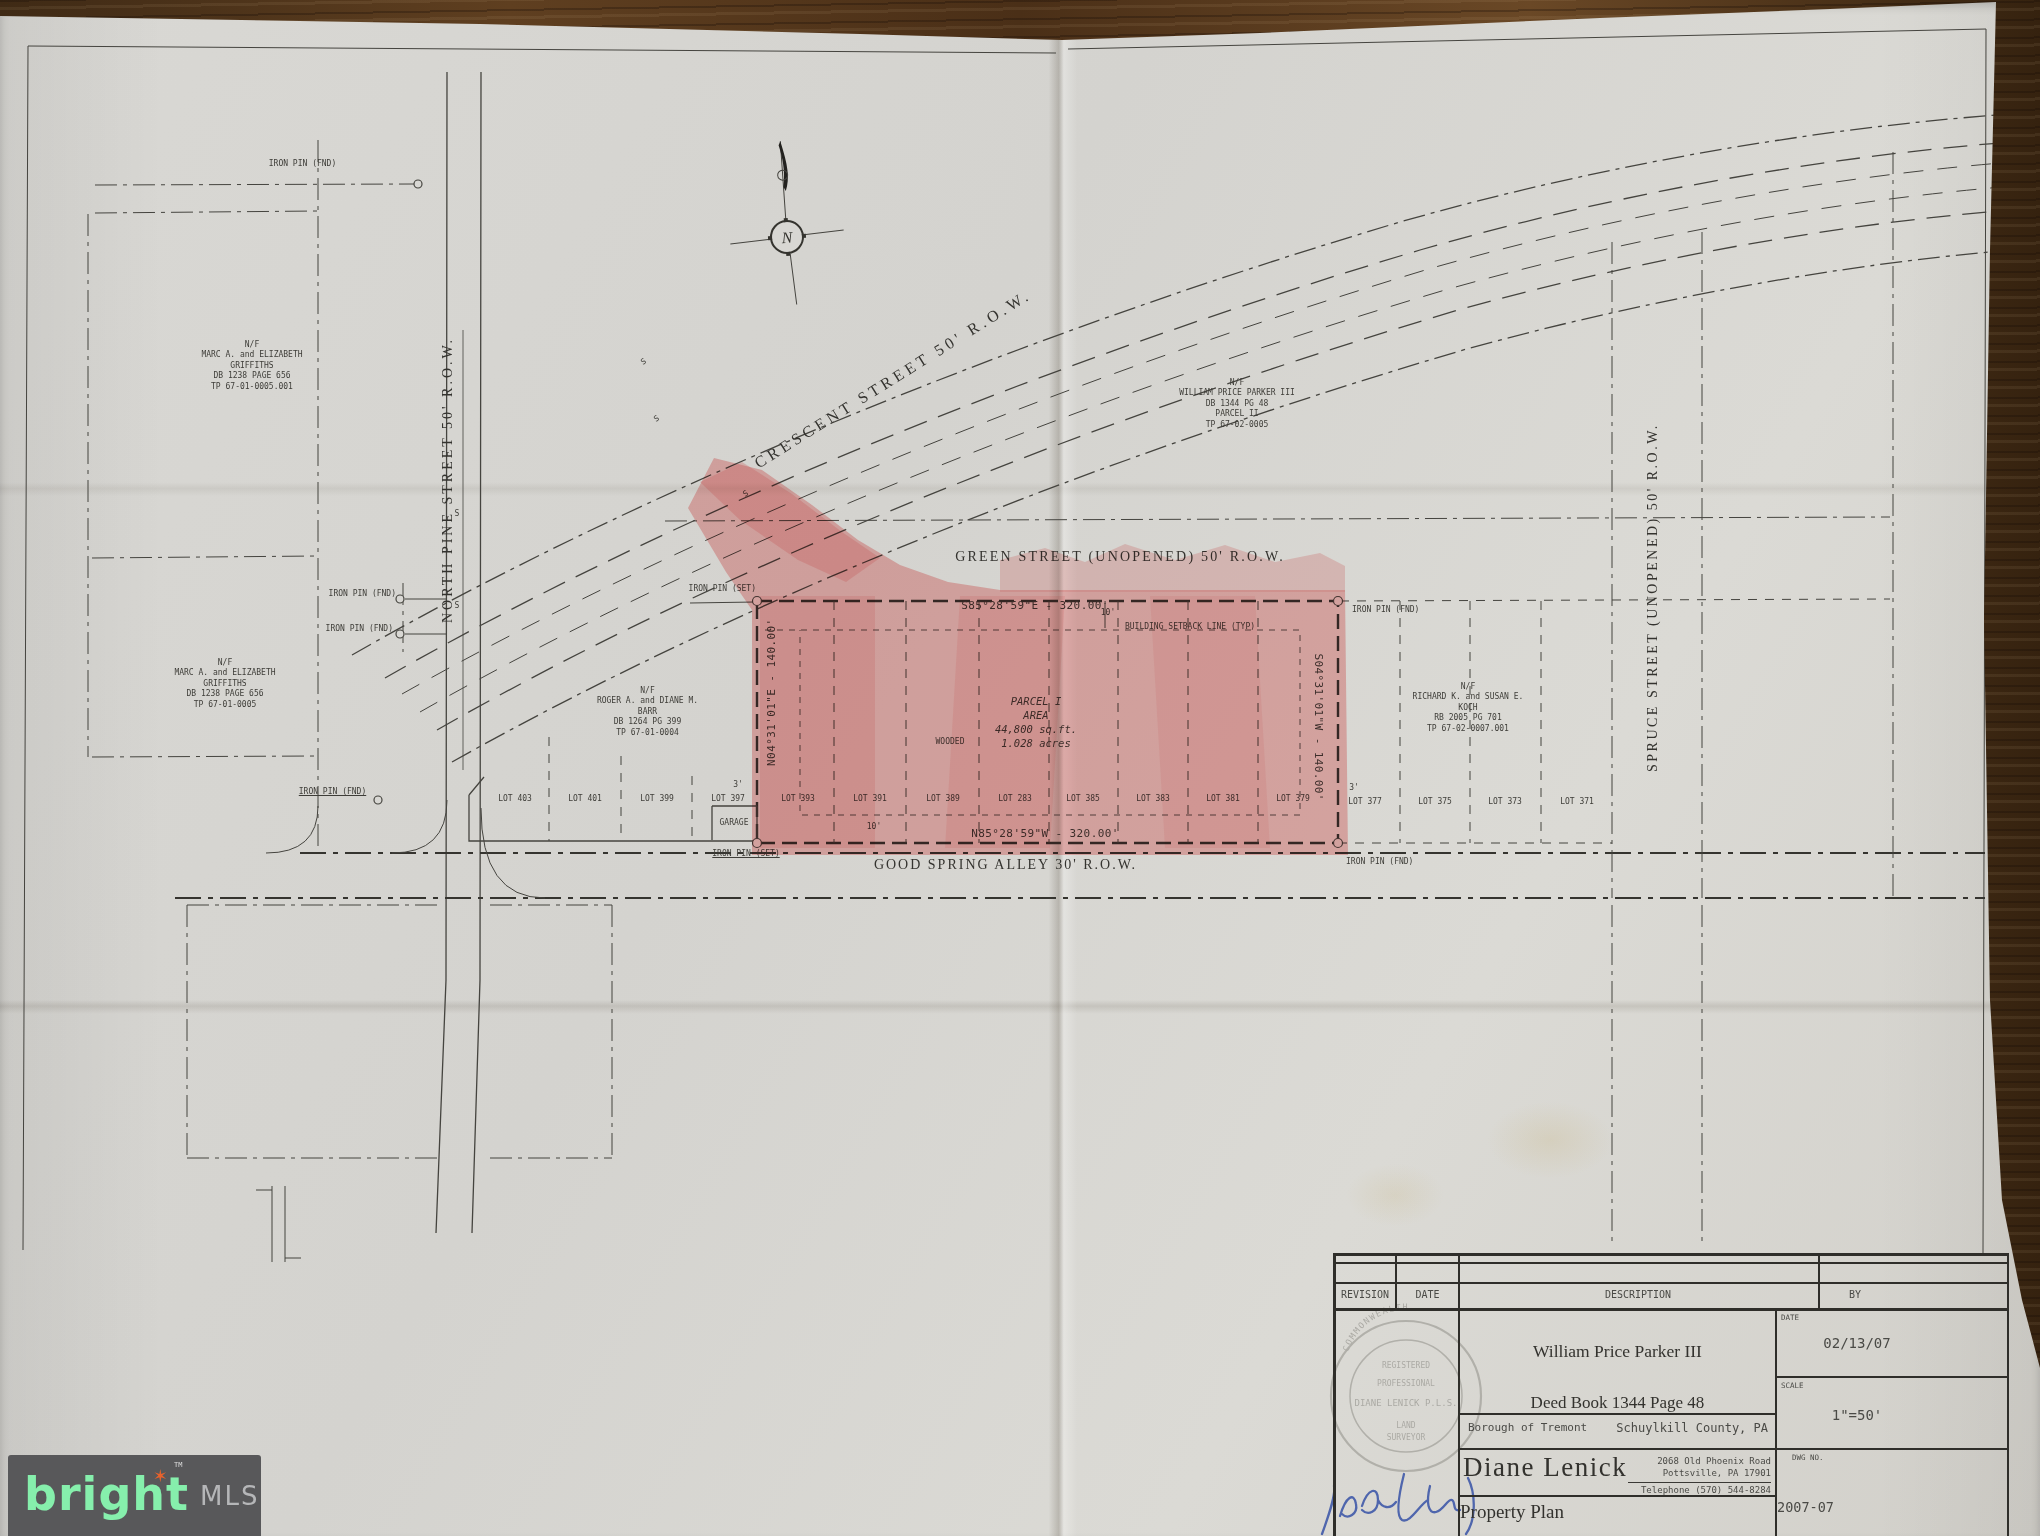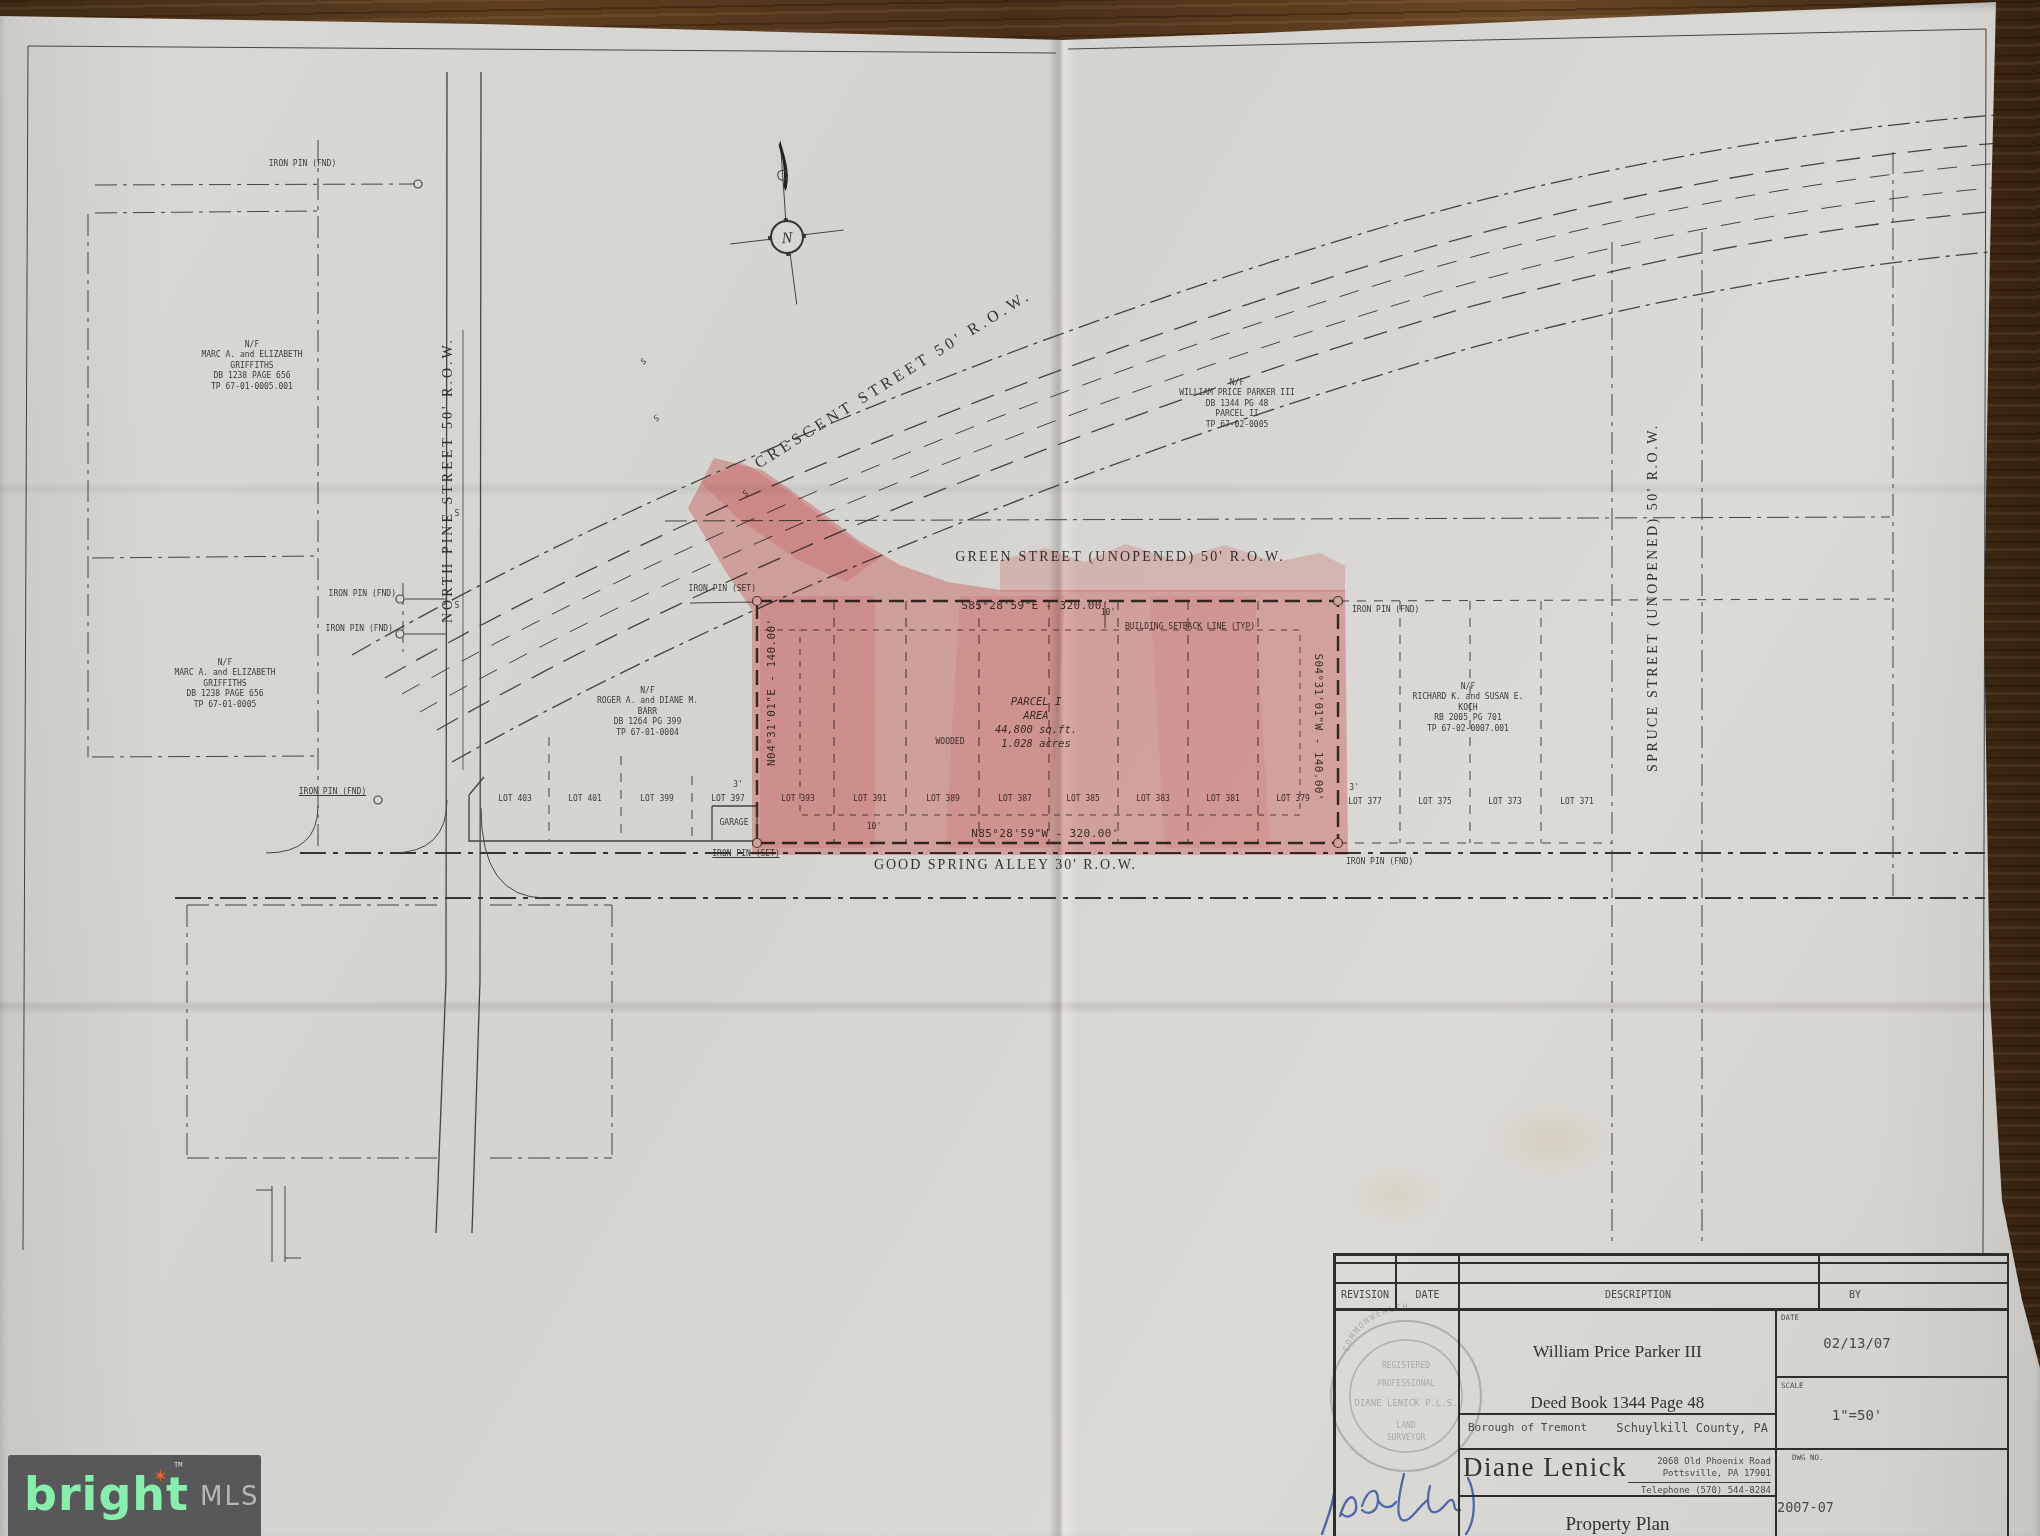--- a/index.html
+++ b/index.html
@@ -206,21 +206,21 @@
   <div class="lbl s8 tal" style="left:1346px;top:857px;width:105px;">IRON PIN (FND)</div>
   <div class="lbl s8 und" style="left:280px;top:787px;width:105px;">IRON PIN (FND)</div>
 
   <div class="lbl s8" style="left:480px;top:794px;width:70px;">LOT 403</div>
   <div class="lbl s8" style="left:550px;top:794px;width:70px;">LOT 401</div>
   <div class="lbl s8" style="left:622px;top:794px;width:70px;">LOT 399</div>
   <div class="lbl s8" style="left:693px;top:794px;width:70px;">LOT 397</div>
   <div class="lbl s8" style="left:763px;top:794px;width:70px;">LOT 393</div>
   <div class="lbl s8" style="left:835px;top:794px;width:70px;">LOT 391</div>
   <div class="lbl s8" style="left:908px;top:794px;width:70px;">LOT 389</div>
-  <div class="lbl s8" style="left:980px;top:794px;width:70px;">LOT 387</div>
+  <div class="lbl s8" style="left:980px;top:794px;width:70px;">LOT 283</div>
   <div class="lbl s8" style="left:1048px;top:794px;width:70px;">LOT 385</div>
   <div class="lbl s8" style="left:1118px;top:794px;width:70px;">LOT 383</div>
   <div class="lbl s8" style="left:1188px;top:794px;width:70px;">LOT 381</div>
   <div class="lbl s8" style="left:1258px;top:794px;width:70px;">LOT 379</div>
   <div class="lbl s8" style="left:1330px;top:797px;width:70px;">LOT 377</div>
   <div class="lbl s8" style="left:1400px;top:797px;width:70px;">LOT 375</div>
   <div class="lbl s8" style="left:1470px;top:797px;width:70px;">LOT 373</div>
   <div class="lbl s8" style="left:1542px;top:797px;width:70px;">LOT 371</div>
 
   <div class="street vert" style="left:440px;top:315px;height:330px;font-size:14px;letter-spacing:3px;">NORTH PINE STREET 50' R.O.W.</div>
@@ -276,21 +276,21 @@
     <div class="tbt" style="left:444px;top:246px;width:160px;text-align:left;font-size:13.5px;">2007-07</div>
 
     <div class="tbt" style="left:135px;top:168px;font-size:11px;">Borough of Tremont</div>
     <div class="tbt" style="left:255px;top:168px;width:180px;text-align:right;font-size:12px;">Schuylkill County, PA</div>
 
     <div class="tbt tbserif" style="left:130px;top:199px;font-size:27px;letter-spacing:1.5px;">Diane Lenick</div>
     <div class="tbt" style="left:300px;top:202px;width:138px;text-align:right;font-size:9px;white-space:pre-line;line-height:1.35;">2068 Old Phoenix Road
 Pottsville, PA   17901</div>
     <div class="tbt" style="left:295px;top:229px;width:143px;text-align:right;font-size:9px;border-top:1.5px solid #3a3935;padding-top:2px;">Telephone (570) 544-8284</div>
 
-    <div class="tbt tbserif" style="left:127px;top:260px;width:315px;text-align:center;font-size:19px;">Property Plan</div>
+    <div class="tbt tbserif" style="left:127px;top:248px;width:315px;font-size:19px;">Property Plan</div>
   </div>
 
 </div>
 
 <div id="logo">
   <span class="brand">bright</span>
   <span class="star">✶</span>
   <span class="tm">TM</span>
   <span class="mls">MLS</span>
 </div>

